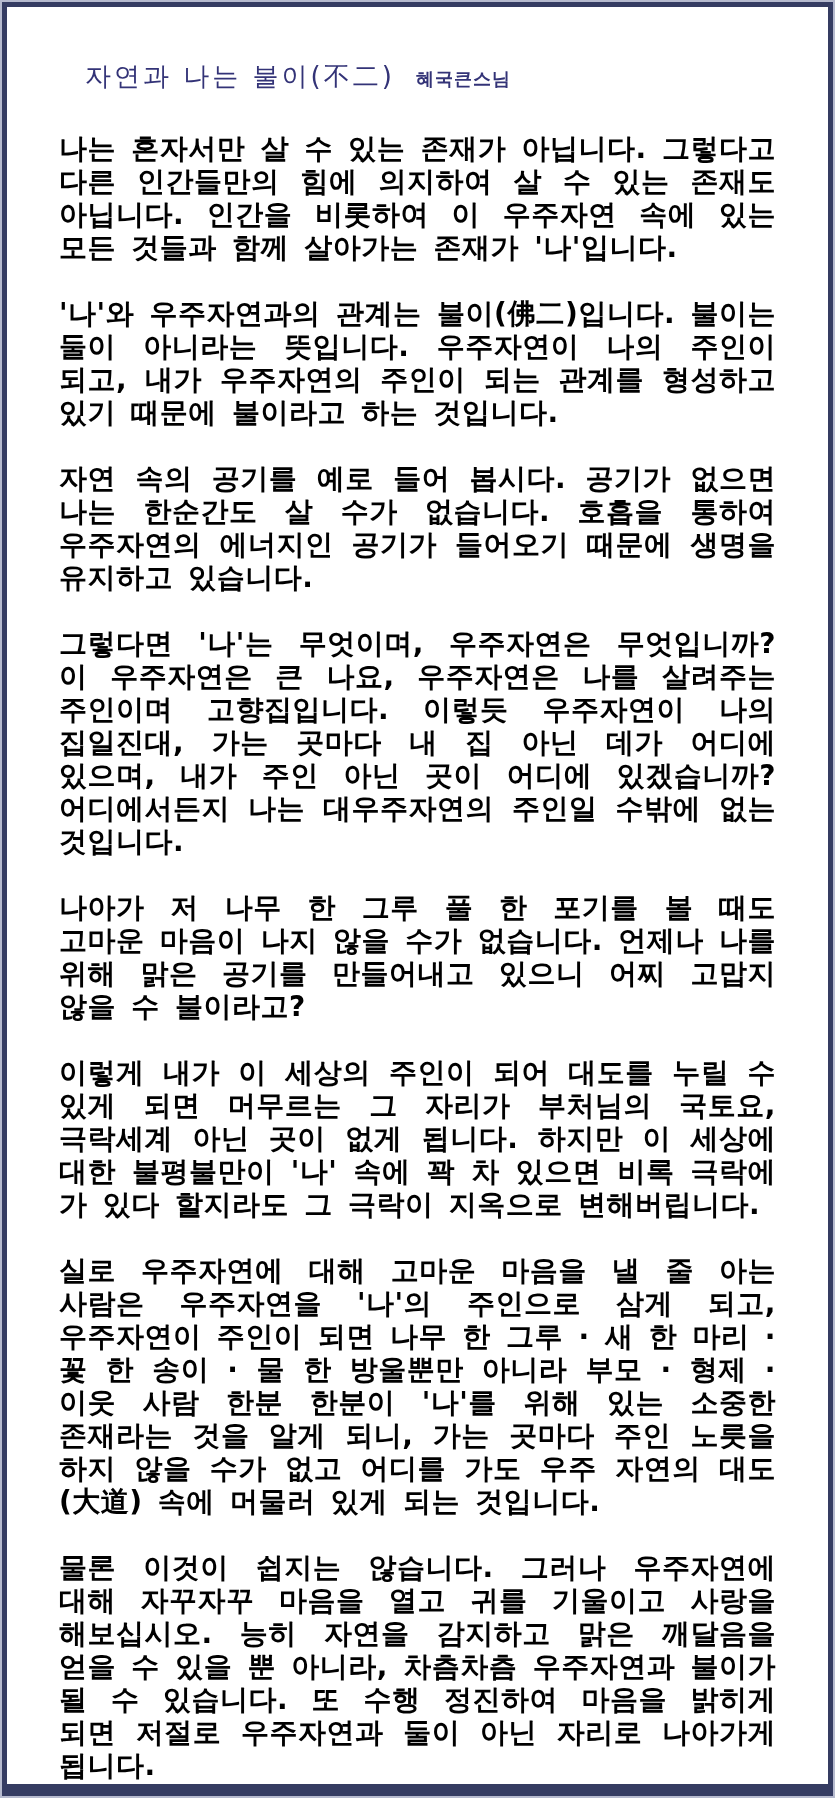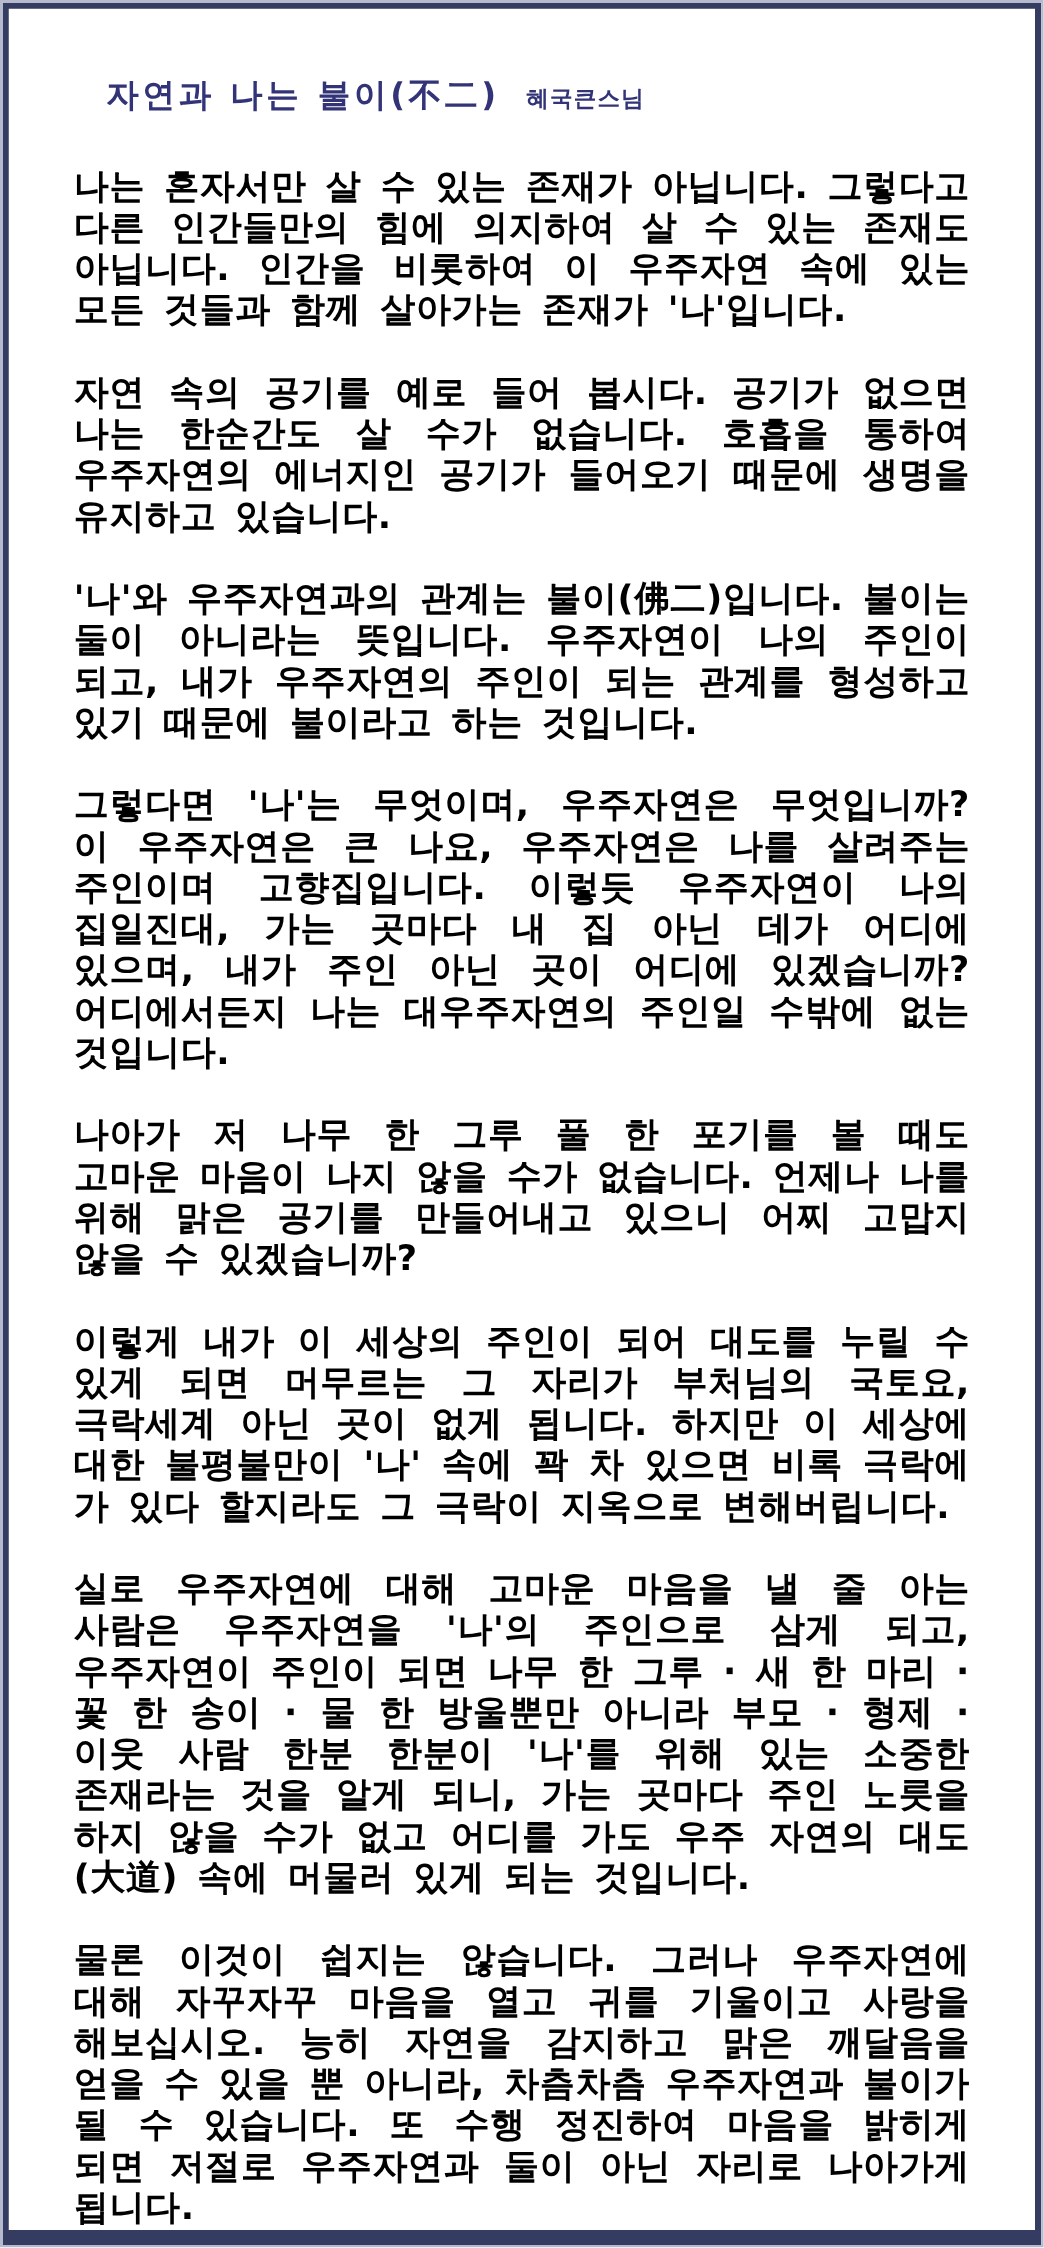--- a/index.html
+++ b/index.html
@@ -25,21 +25,21 @@
     background: #ffffff;
     padding: 48px 52px 20px 52px;
   }
   .title-line {
     margin: 0 0 38px 26px;
     color: #333377;
     white-space: nowrap;
   }
   .title-main {
     font-size: 26px;
-    font-weight: bold;
+    font-weight: normal;
     letter-spacing: 3px;
   }
   .title-author {
     font-size: 18px;
     font-weight: bold;
     letter-spacing: 1px;
     margin-left: 10px;
   }
   .body-text p {
     margin: 0 0 33px 0;
@@ -62,23 +62,23 @@
 <div class="frame">
   <div class="inner">
 
     <h1 class="title-line">
       <span class="title-main">자연과 나는 불이(不二)</span>
       <span class="title-author">혜국큰스님</span>
     </h1>
 
     <div class="body-text">
       <p>나는 혼자서만 살 수 있는 존재가 아닙니다. 그렇다고 다른 인간들만의 힘에 의지하여 살 수 있는 존재도 아닙니다. 인간을 비롯하여 이 우주자연 속에 있는 모든 것들과 함께 살아가는 존재가 '나'입니다.</p>
+      <p>'나'와 우주자연과의 관계는 불이(佛二)입니다. 불이는 둘이 아니라는 뜻입니다. 우주자연이 나의 주인이 되고, 내가 우주자연의 주인이 되는 관계를 형성하고 있기 때문에 불이라고 하는 것입니다.</p>
       <p>자연 속의 공기를 예로 들어 봅시다. 공기가 없으면 나는 한순간도 살 수가 없습니다. 호흡을 통하여 우주자연의 에너지인 공기가 들어오기 때문에 생명을 유지하고 있습니다.</p>
-      <p>'나'와 우주자연과의 관계는 불이(佛二)입니다. 불이는 둘이 아니라는 뜻입니다. 우주자연이 나의 주인이 되고, 내가 우주자연의 주인이 되는 관계를 형성하고 있기 때문에 불이라고 하는 것입니다.</p>
       <p>그렇다면 '나'는 무엇이며, 우주자연은 무엇입니까? 이 우주자연은 큰 나요, 우주자연은 나를 살려주는 주인이며 고향집입니다. 이렇듯 우주자연이 나의 집일진대, 가는 곳마다 내 집 아닌 데가 어디에 있으며, 내가 주인 아닌 곳이 어디에 있겠습니까? 어디에서든지 나는 대우주자연의 주인일 수밖에 없는 것입니다.</p>
-      <p>나아가 저 나무 한 그루 풀 한 포기를 볼 때도 고마운 마음이 나지 않을 수가 없습니다. 언제나 나를 위해 맑은 공기를 만들어내고 있으니 어찌 고맙지 않을 수 있겠습니까?</p>
+      <p>나아가 저 나무 한 그루 풀 한 포기를 볼 때도 고마운 마음이 나지 않을 수가 없습니다. 언제나 나를 위해 맑은 공기를 만들어내고 있으니 어찌 고맙지 않을 수 불이라고?</p>
       <p>이렇게 내가 이 세상의 주인이 되어 대도를 누릴 수 있게 되면 머무르는 그 자리가 부처님의 국토요, 극락세계 아닌 곳이 없게 됩니다. 하지만 이 세상에 대한 불평불만이 '나' 속에 꽉 차 있으면 비록 극락에 가 있다 할지라도 그 극락이 지옥으로 변해버립니다.</p>
       <p>실로 우주자연에 대해 고마운 마음을 낼 줄 아는 사람은 우주자연을 '나'의 주인으로 삼게 되고, 우주자연이 주인이 되면 나무 한 그루 · 새 한 마리 · 꽃 한 송이 · 물 한 방울뿐만 아니라 부모 · 형제 · 이웃 사람 한분 한분이 '나'를 위해 있는 소중한 존재라는 것을 알게 되니, 가는 곳마다 주인 노릇을 하지 않을 수가 없고 어디를 가도 우주 자연의 대도(大道) 속에 머물러 있게 되는 것입니다.</p>
       <p>물론 이것이 쉽지는 않습니다. 그러나 우주자연에 대해 자꾸자꾸 마음을 열고 귀를 기울이고 사랑을 해보십시오. 능히 자연을 감지하고 맑은 깨달음을 얻을 수 있을 뿐 아니라, 차츰차츰 우주자연과 불이가 될 수 있습니다. 또 수행 정진하여 마음을 밝히게 되면 저절로 우주자연과 둘이 아닌 자리로 나아가게 됩니다.</p>
     </div>
 
   </div>
 </div>
 
 </body></html>

